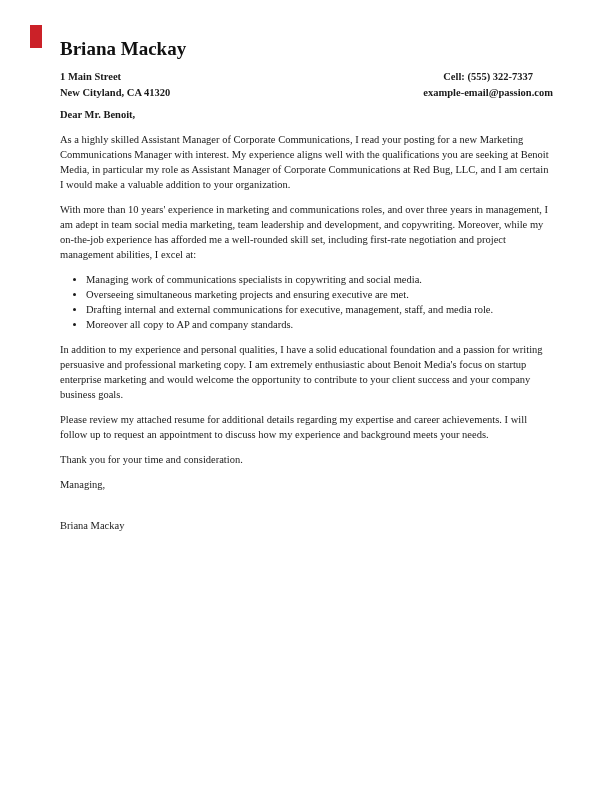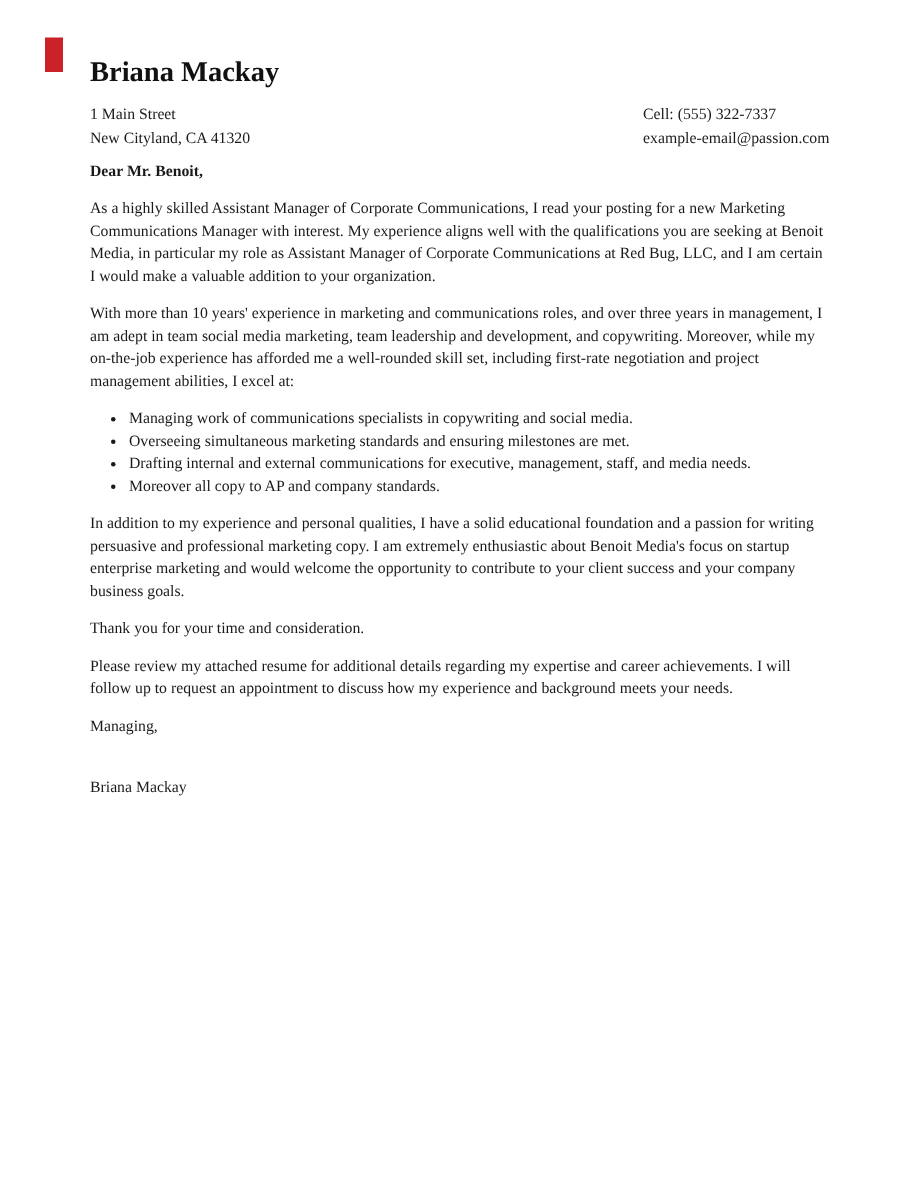--- a/index.html
+++ b/index.html
@@ -33,23 +33,24 @@
     font-size: 19px;
     line-height: 22px;
     font-weight: bold;
     color: #111111;
   }
   .contact-row {
     display: flex;
     justify-content: space-between;
     margin-top: 9px;
     line-height: 16px;
+    font-weight: bold;
   }
   .contact-right {
-    text-align: left;
+    text-align: center;
   }
   p {
     margin: 10px 0 0 0;
   }
   p.salutation {
     margin-top: 6px;
     font-weight: bold;
   }
   ul.skills-list {
     margin: 10px 0 0 0;
@@ -84,28 +85,28 @@
   </div>
 
   <p class="salutation">Dear Mr. Benoit,</p>
 
   <p>As a highly skilled Assistant Manager of Corporate Communications, I read your posting for a new Marketing Communications Manager with interest. My experience aligns well with the qualifications you are seeking at Benoit Media, in particular my role as Assistant Manager of Corporate Communications at Red Bug, LLC, and I am certain I would make a valuable addition to your organization.</p>
 
   <p>With more than 10 years' experience in marketing and communications roles, and over three years in management, I am adept in team social media marketing, team leadership and development, and copywriting. Moreover, while my on-the-job experience has afforded me a well-rounded skill set, including first-rate negotiation and project management abilities, I excel at:</p>
 
   <ul class="skills-list">
     <li>Managing work of communications specialists in copywriting and social media.</li>
-    <li>Overseeing simultaneous marketing standards and ensuring milestones are met.</li>
-    <li>Drafting internal and external communications for executive, management, staff, and media needs.</li>
+    <li>Overseeing simultaneous marketing projects and ensuring executive are met.</li>
+    <li>Drafting internal and external communications for executive, management, staff, and media role.</li>
     <li>Moreover all copy to AP and company standards.</li>
   </ul>
 
   <p>In addition to my experience and personal qualities, I have a solid educational foundation and a passion for writing persuasive and professional marketing copy. I am extremely enthusiastic about Benoit Media's focus on startup enterprise marketing and would welcome the opportunity to contribute to your client success and your company business goals.</p>
 
+  <p>Please review my attached resume for additional details regarding my expertise and career achievements. I will follow up to request an appointment to discuss how my experience and background meets your needs.</p>
+
   <p>Thank you for your time and consideration.</p>
-
-  <p>Please review my attached resume for additional details regarding my expertise and career achievements. I will follow up to request an appointment to discuss how my experience and background meets your needs.</p>
 
   <p class="closing">Managing,</p>
 
   <p class="signature">Briana Mackay</p>
 
 </div>
 
 </body></html>

